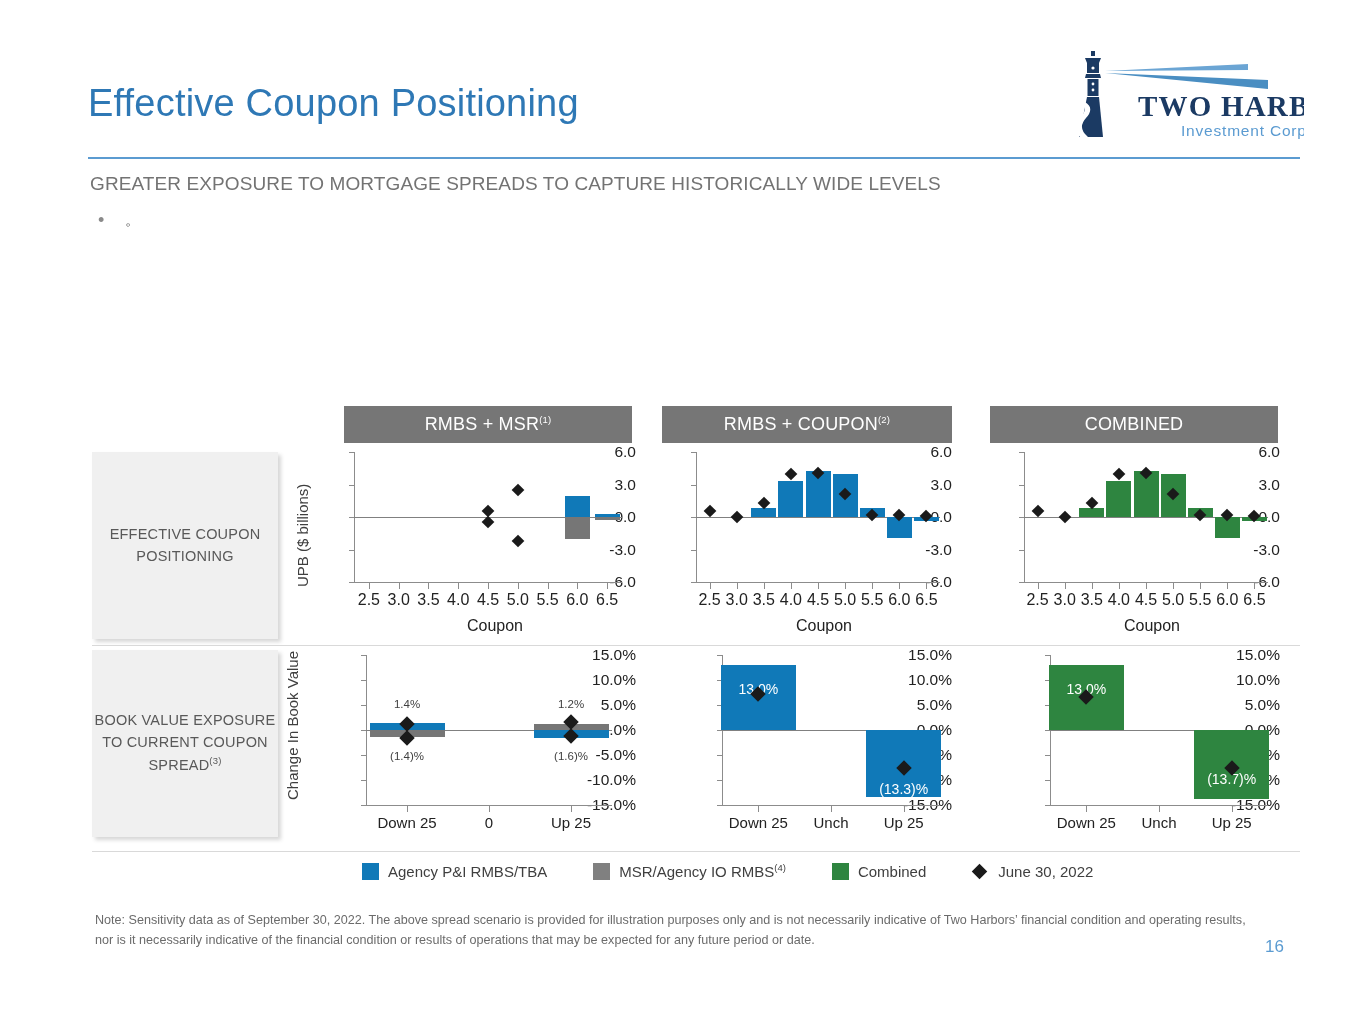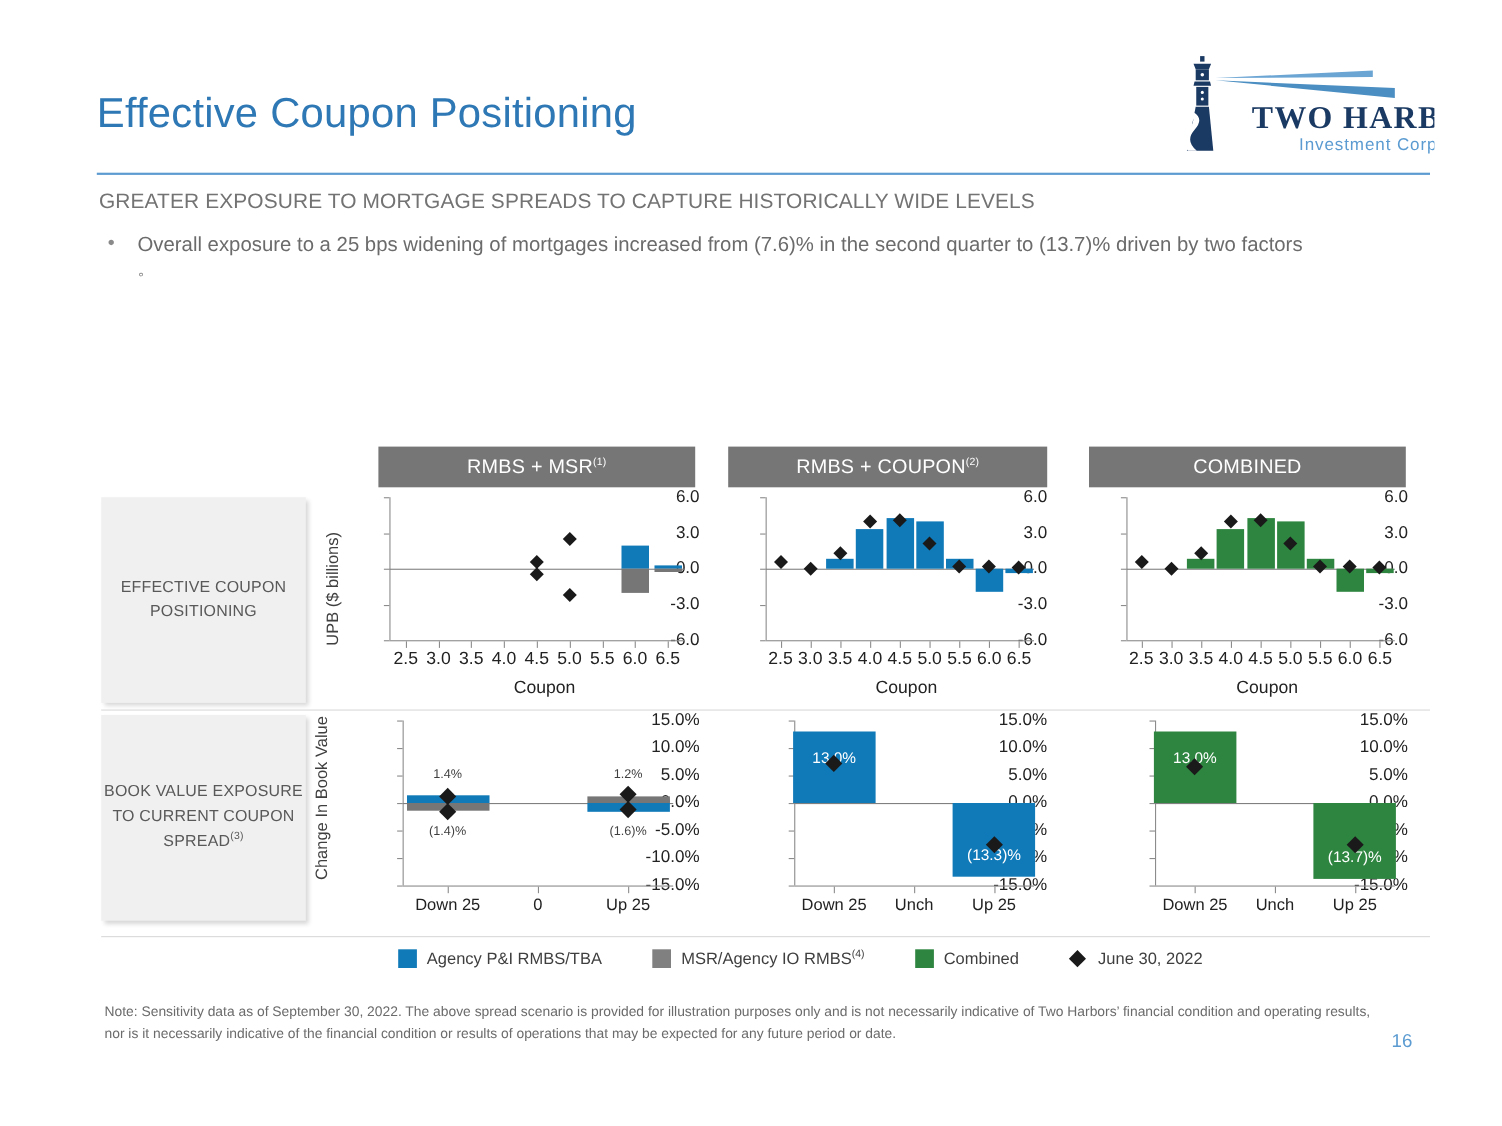--- a/index.html
+++ b/index.html
@@ -153,21 +153,20 @@
     </g>
 
     <text x="66" y="70" font-family="'Liberation Serif', serif" font-size="29" font-weight="700" letter-spacing="1.2" fill="#1b3a63">TWO HARBORS</text>
     <text x="109" y="90" font-family="'Liberation Sans', sans-serif" font-size="15.5" letter-spacing="0.8" fill="#5b9bd1">Investment Corp.</text>
   </svg>
 </div>
 
 <div class="bullets">
   <div class="b1">
     <span class="mk">•</span>
-    <span>Overall exposure to a 25 bps widening of mortgages increased from (7.6)% in the second quarter to (13.7)% driven by two factors</span>
   </div>
   <div class="b2">
     <span class="mk">◦</span>
   </div>
   <div class="b2">
     <span class="mk">◦</span>
   </div>
 </div>
 
 <div class="side-label" id="side-label-top">
@@ -384,21 +383,21 @@
     <div class="ytickmark" style="left: 67px; top: 100px;"></div>
     <div class="ytick" style="top: 125px; width: 63px;">-10.0%</div>
     <div class="ytickmark" style="left: 67px; top: 125px;"></div>
     <div class="ytick" style="top: 150px; width: 63px;">-15.0%</div>
     <div class="ytickmark" style="left: 67px; top: 150px;"></div>
     <div class="axis-line" style="left: 72px; top: 0px; width: 1px; height: 150px; background: rgb(140, 140, 140);"></div>
     <div class="zero-line" style="left: 72px; top: 75px; width: 218px;"></div>
     <div class="bar" style="background: rgb(16, 121, 184); left: 70.8333px; top: 10px; width: 75px; height: 65px;"></div>
     <div class="bar" style="background: rgb(16, 121, 184); left: 216.167px; top: 75px; width: 75px; height: 66.5px;"></div>
     <div class="bar-label" style="left: 108.333px; font-size: 14px; top: 26px;">13.0%</div>
-    <div class="bar-label" style="left: 253.667px; font-size: 14px; top: 114px;">(13.3)%</div>
+    <div class="bar-label" style="left: 253.667px; font-size: 14px; top: 126px;">(13.3)%</div>
     <div class="diamond big" style="background: rgb(26, 26, 26); left: 108.333px; top: 39px;"></div>
     <div class="diamond big" style="background: rgb(26, 26, 26); left: 253.667px; top: 112.5px;"></div>
     <div class="axis-line" style="left: 72px; top: 150px; width: 218px; height: 1px; background: rgb(140, 140, 140);"></div>
     <div class="xtickmark" style="left: 108.333px; top: 151px;"></div>
     <div class="xtick" style="left: 108.333px; top: 159px; font-size: 15px;">Down 25</div>
     <div class="xtickmark" style="left: 181px; top: 151px;"></div>
     <div class="xtick" style="left: 181px; top: 159px; font-size: 15px;">Unch</div>
     <div class="xtickmark" style="left: 253.667px; top: 151px;"></div>
     <div class="xtick" style="left: 253.667px; top: 159px; font-size: 15px;">Up 25</div>
   </div>

